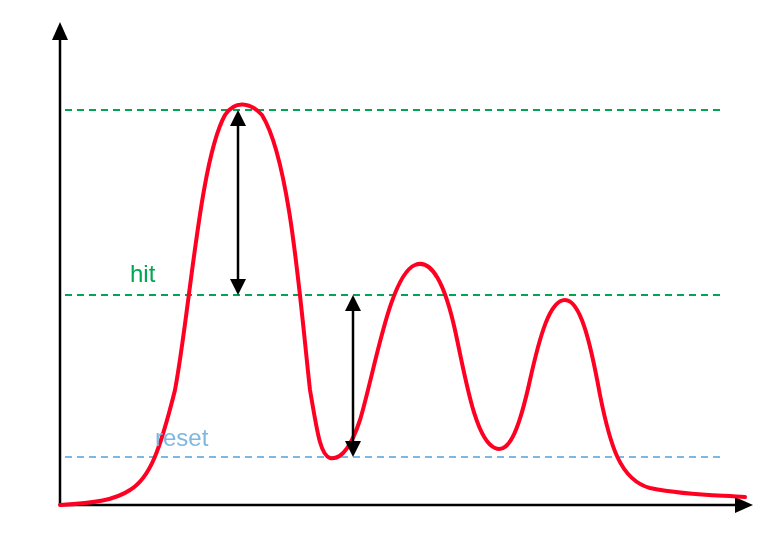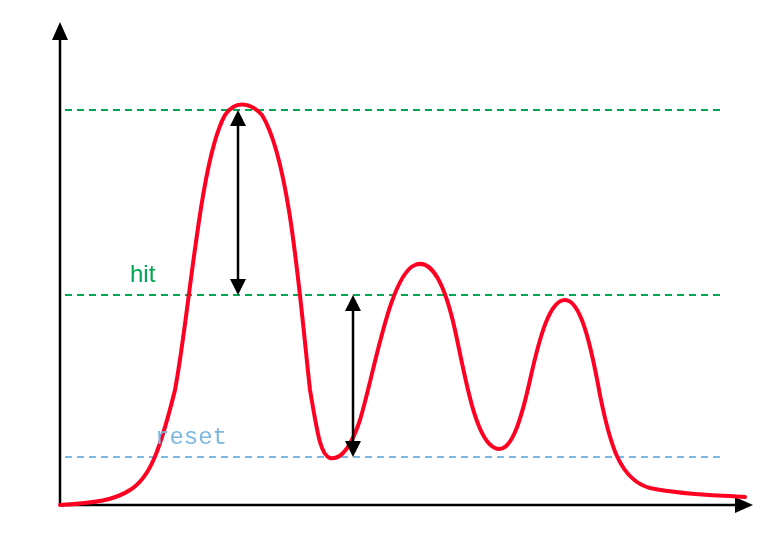--- a/index.html
+++ b/index.html
@@ -75,14 +75,14 @@
       <path d="M230,279 L238,295 L246,279 Z" fill="black"></path>
     </g>
     <g>
       <line x1="353" y1="303" x2="353" y2="449" stroke="black" stroke-width="2.5"></line>
       <path d="M345,311 L353,295 L361,311 Z" fill="black"></path>
       <path d="M345,441 L353,457 L361,441 Z" fill="black"></path>
     </g>
   </svg>
 
   <span class="label" style="left:130px; top:260px; color:#00a651;">hit</span>
-  <span class="label" style="left:155px; top:424px; color:#7db8e0;font-family:Liberation Mono, monospace;">reset</span>
+  <span class="label" style="left:155px; top:424px; color:#7db8e0;">reset</span>
 </div>
 
 </body></html>

